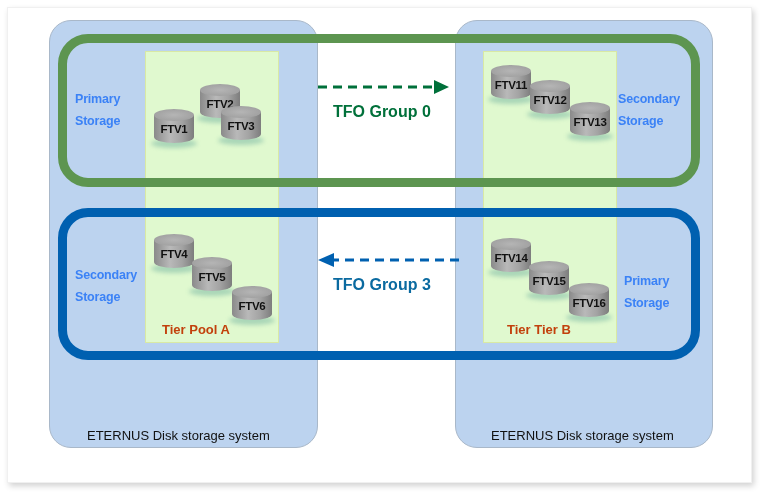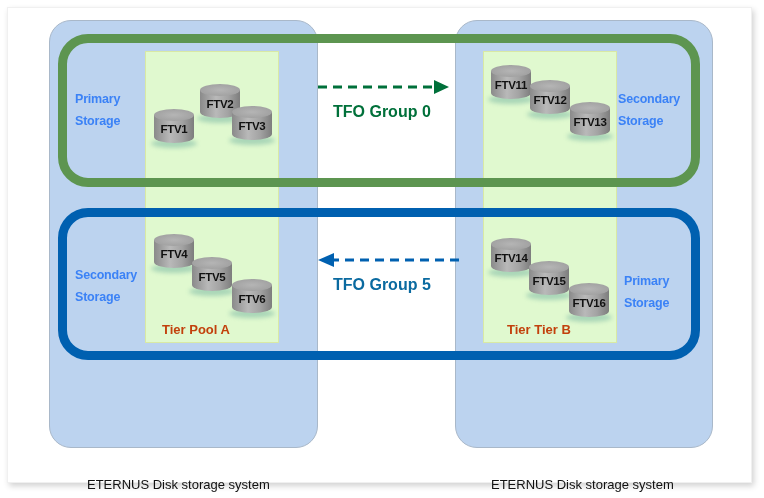--- a/index.html
+++ b/index.html
@@ -2,21 +2,21 @@
 <html><head>
 <meta charset="utf-8">
 <style>
   html, body { margin:0; padding:0; background:#ffffff; }
   body { width:764px; height:498px; position:relative; overflow:hidden; font-family:"Liberation Sans", sans-serif; }
   .card { position:absolute; left:7px; top:7px; width:743px; height:474px; background:#fff; box-shadow:2px 3px 6px rgba(0,0,0,0.18); border:1px solid #f0f0f0; }
   .storage { position:absolute; top:20px; height:428px; background:#bcd3ef; border:1px solid #a9b8c9; border-radius:22px; box-sizing:border-box; }
   .pool { position:absolute; background:#e0f9cf; border:1px solid #d9e9a4; box-sizing:border-box; }
   .loop { position:absolute; border-style:solid; border-width:9px; box-sizing:border-box; border-radius:30px; }
   .label { position:absolute; font-size:12.5px; font-weight:bold; color:#3b82f6; line-height:22px; letter-spacing:-0.2px; }
-  .sys-label { position:absolute; font-size:13px; color:#111; top:477px; }
+  .sys-label { position:absolute; font-size:13px; color:#111; top:428px; }
   .group-label { position:absolute; font-size:16px; font-weight:bold; }
   .pool-label { position:absolute; font-size:13px; font-weight:bold; color:#c2410c; }
   .disk { position:absolute; width:40px; height:40px; }
   .disk .body { position:absolute; left:0; top:6px; width:40px; height:28px; background:linear-gradient(to right,#8a8a8a 0%,#b9b9b9 40%,#a3a3a3 70%,#7d7d7d 100%); border-radius:0 0 20px 20px / 0 0 6px 6px; }
   .disk .top { position:absolute; left:0; top:0; width:40px; height:12px; border-radius:50%; background:radial-gradient(ellipse at center,#b5b5b5 0%,#9a9a9a 100%); }
   .disk .shadow { position:absolute; left:-3px; top:30px; width:46px; height:9px; border-radius:50%; background:rgba(70,150,140,0.35); filter:blur(2px); }
   .disk .txt { position:absolute; left:0; top:14px; width:40px; text-align:center; font-size:11.5px; font-weight:bold; color:#111; letter-spacing:-0.3px; }
   svg.arrows { position:absolute; left:0; top:0; }
 </style>
 </head>
@@ -38,21 +38,21 @@
     <line x1="318" y1="87" x2="434" y2="87" stroke="#00703a" stroke-width="3" stroke-dasharray="9,6"></line>
     <polygon points="434,80 449,87 434,94" fill="#00703a"></polygon>
   </g>
   <g>
     <line x1="459" y1="260" x2="334" y2="260" stroke="#0060b0" stroke-width="3" stroke-dasharray="9,6"></line>
     <polygon points="334,253 318,260 334,267" fill="#0060b0"></polygon>
   </g>
 </svg>
 
 <div class="group-label" style="left:333px;top:103px;color:#00703a;">TFO Group 0</div>
-<div class="group-label" style="left:333px;top:276px;color:#0a6aa0;">TFO Group 5</div>
+<div class="group-label" style="left:333px;top:276px;color:#0a6aa0;">TFO Group 3</div>
 
 <div class="label" style="left:75px;top:88px;">
   <div>Primary</div>
   <div>Storage</div>
 </div>
 <div class="label" style="left:75px;top:264px;">
   <div>Secondary</div>
   <div>Storage</div>
 </div>
 
@@ -70,40 +70,40 @@
     <div class="body"></div>
     <div class="top"></div>
     <div class="txt">FTV1</div>
   </div>
 <div class="disk" style="left:200px;top:84px;">
     <div class="shadow"></div>
     <div class="body"></div>
     <div class="top"></div>
     <div class="txt">FTV2</div>
   </div>
-<div class="disk" style="left:232px;top:106px;">
+<div class="disk" style="left:221px;top:106px;">
     <div class="shadow"></div>
     <div class="body"></div>
     <div class="top"></div>
     <div class="txt">FTV3</div>
   </div>
 
 <div class="disk" style="left:154px;top:234px;">
     <div class="shadow"></div>
     <div class="body"></div>
     <div class="top"></div>
     <div class="txt">FTV4</div>
   </div>
 <div class="disk" style="left:192px;top:257px;">
     <div class="shadow"></div>
     <div class="body"></div>
     <div class="top"></div>
     <div class="txt">FTV5</div>
   </div>
-<div class="disk" style="left:232px;top:279px;padding-left:16px;">
+<div class="disk" style="left:232px;top:286px;padding-left:16px;">
     <div class="shadow"></div>
     <div class="body"></div>
     <div class="top"></div>
     <div class="txt">FTV6</div>
   </div>
 
 <div class="disk" style="left:491px;top:65px;">
     <div class="shadow"></div>
     <div class="body"></div>
     <div class="top"></div>

